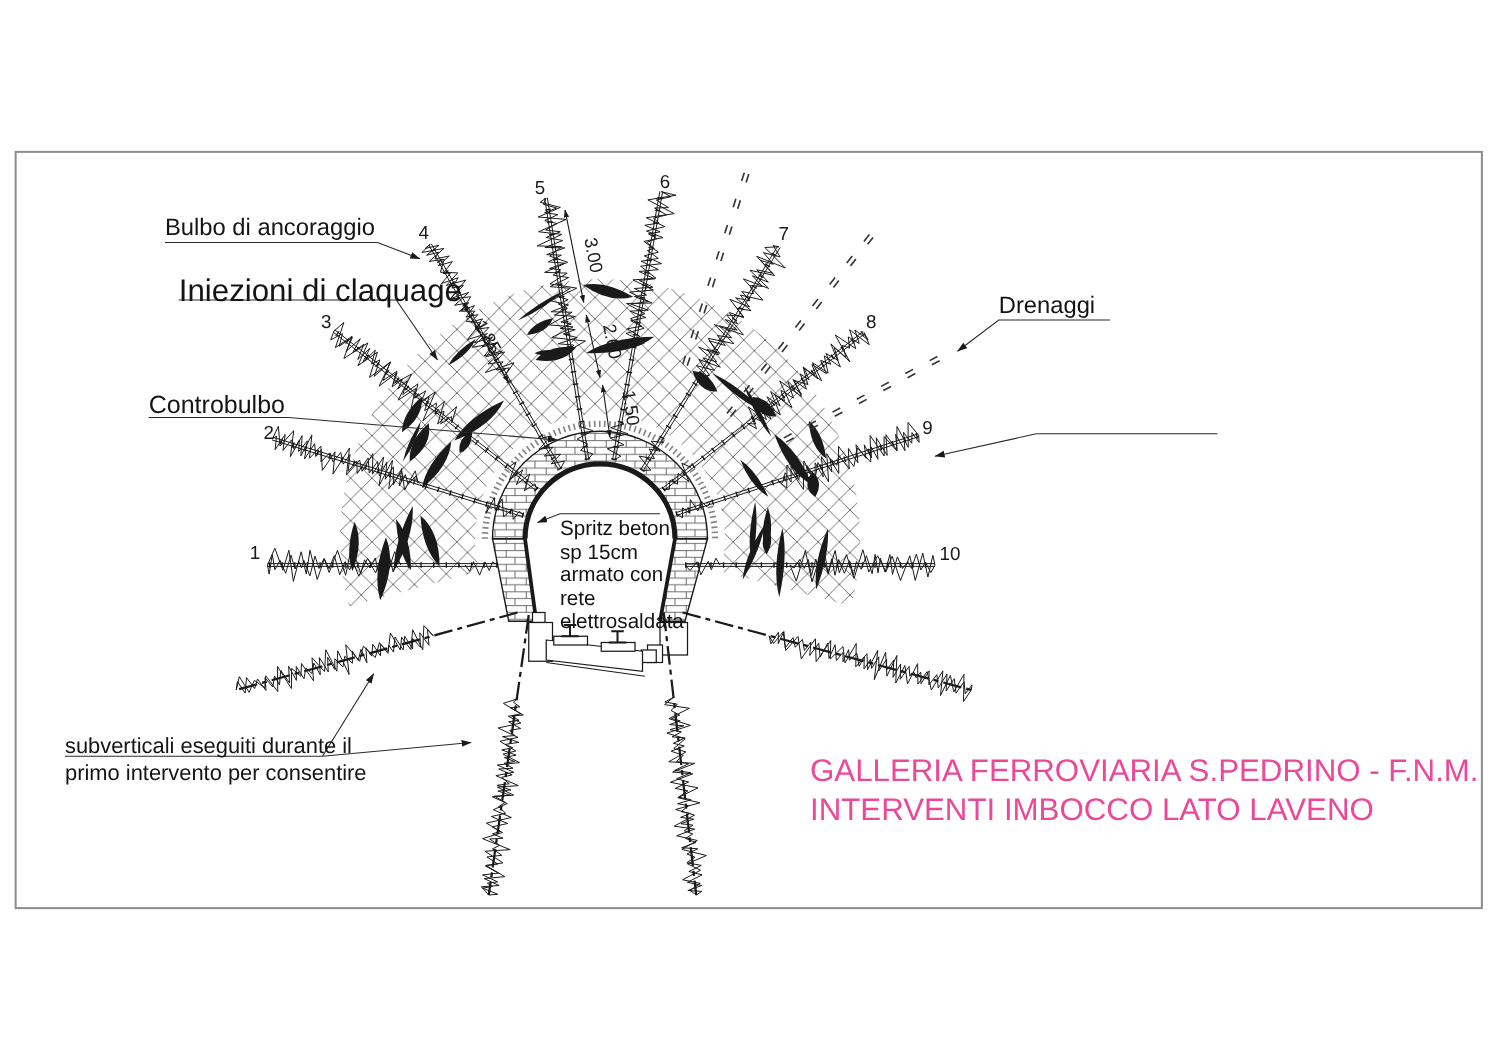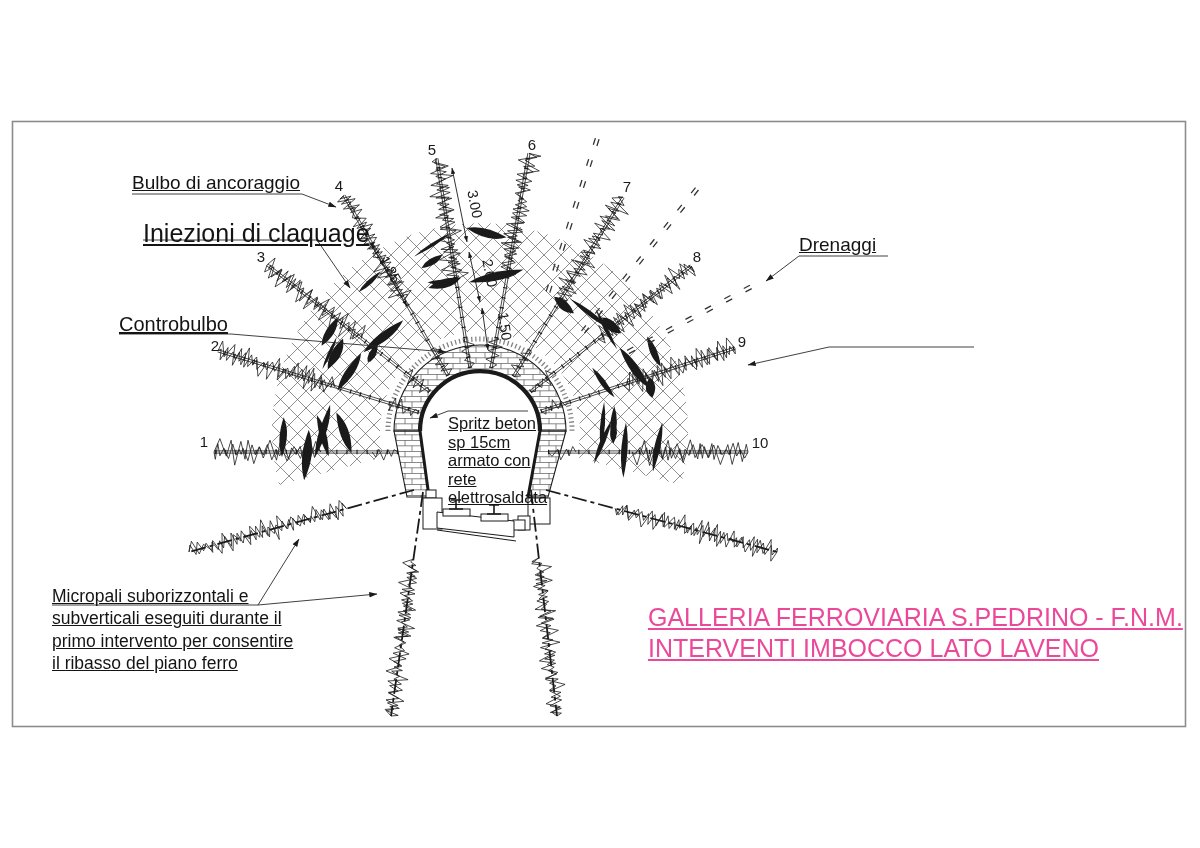--- a/index.html
+++ b/index.html
@@ -1,19 +1,19 @@
 <!DOCTYPE html>
 <html><head>
 <meta charset="utf-8">
 <style>
   html,body{margin:0;padding:0;background:#fff;}
   .sheet{position:relative;width:1200px;height:848px;background:#ffffff;
          font-family:"Liberation Sans",sans-serif;overflow:hidden;}
   .sheet svg{position:absolute;left:0;top:0;}
-  .lbl{position:absolute;color:#141414;white-space:nowrap;text-decoration:underline;}
+  .lbl{position:absolute;color:#141414;white-space:nowrap;}
   .lbl div{white-space:nowrap;}
   .l-bulbo{left:132px;top:172px;font-size:19px;}
   .l-iniezioni{left:143px;top:219px;font-size:25px;}
   .l-controbulbo{left:119px;top:313px;font-size:20px;}
   .l-drenaggi{left:799px;top:234px;font-size:19px;}
   .l-tubi{left:830px;top:327px;font-size:17px;line-height:21.5px;}
   .l-spritz{left:448px;top:391px;font-size:16.5px;line-height:18.6px;margin-top:23px;}
   .l-micropali{left:52px;top:585px;font-size:17.5px;line-height:22.4px;}
   .l-title{left:648px;top:602px;font-size:25px;line-height:31px;color:#ec4899;}
 </style>
@@ -257,24 +257,22 @@
 
   <div class="lbl l-spritz">
     <div>Spritz beton</div>
     <div>sp 15cm</div>
     <div>armato con</div>
     <div>rete</div>
     <div>elettrosaldata</div>
   </div>
 
   <div class="lbl l-micropali">
-    <div>Micropali suborizzontali e</div>
     <div>subverticali eseguiti durante il</div>
     <div>primo intervento per consentire</div>
-    <div>il ribasso del piano ferro</div>
   </div>
 
   <div class="lbl l-title">
     <div>GALLERIA FERROVIARIA S.PEDRINO - F.N.M.</div>
     <div>INTERVENTI IMBOCCO LATO LAVENO</div>
   </div>
 
 </div>
 
 </body></html>

